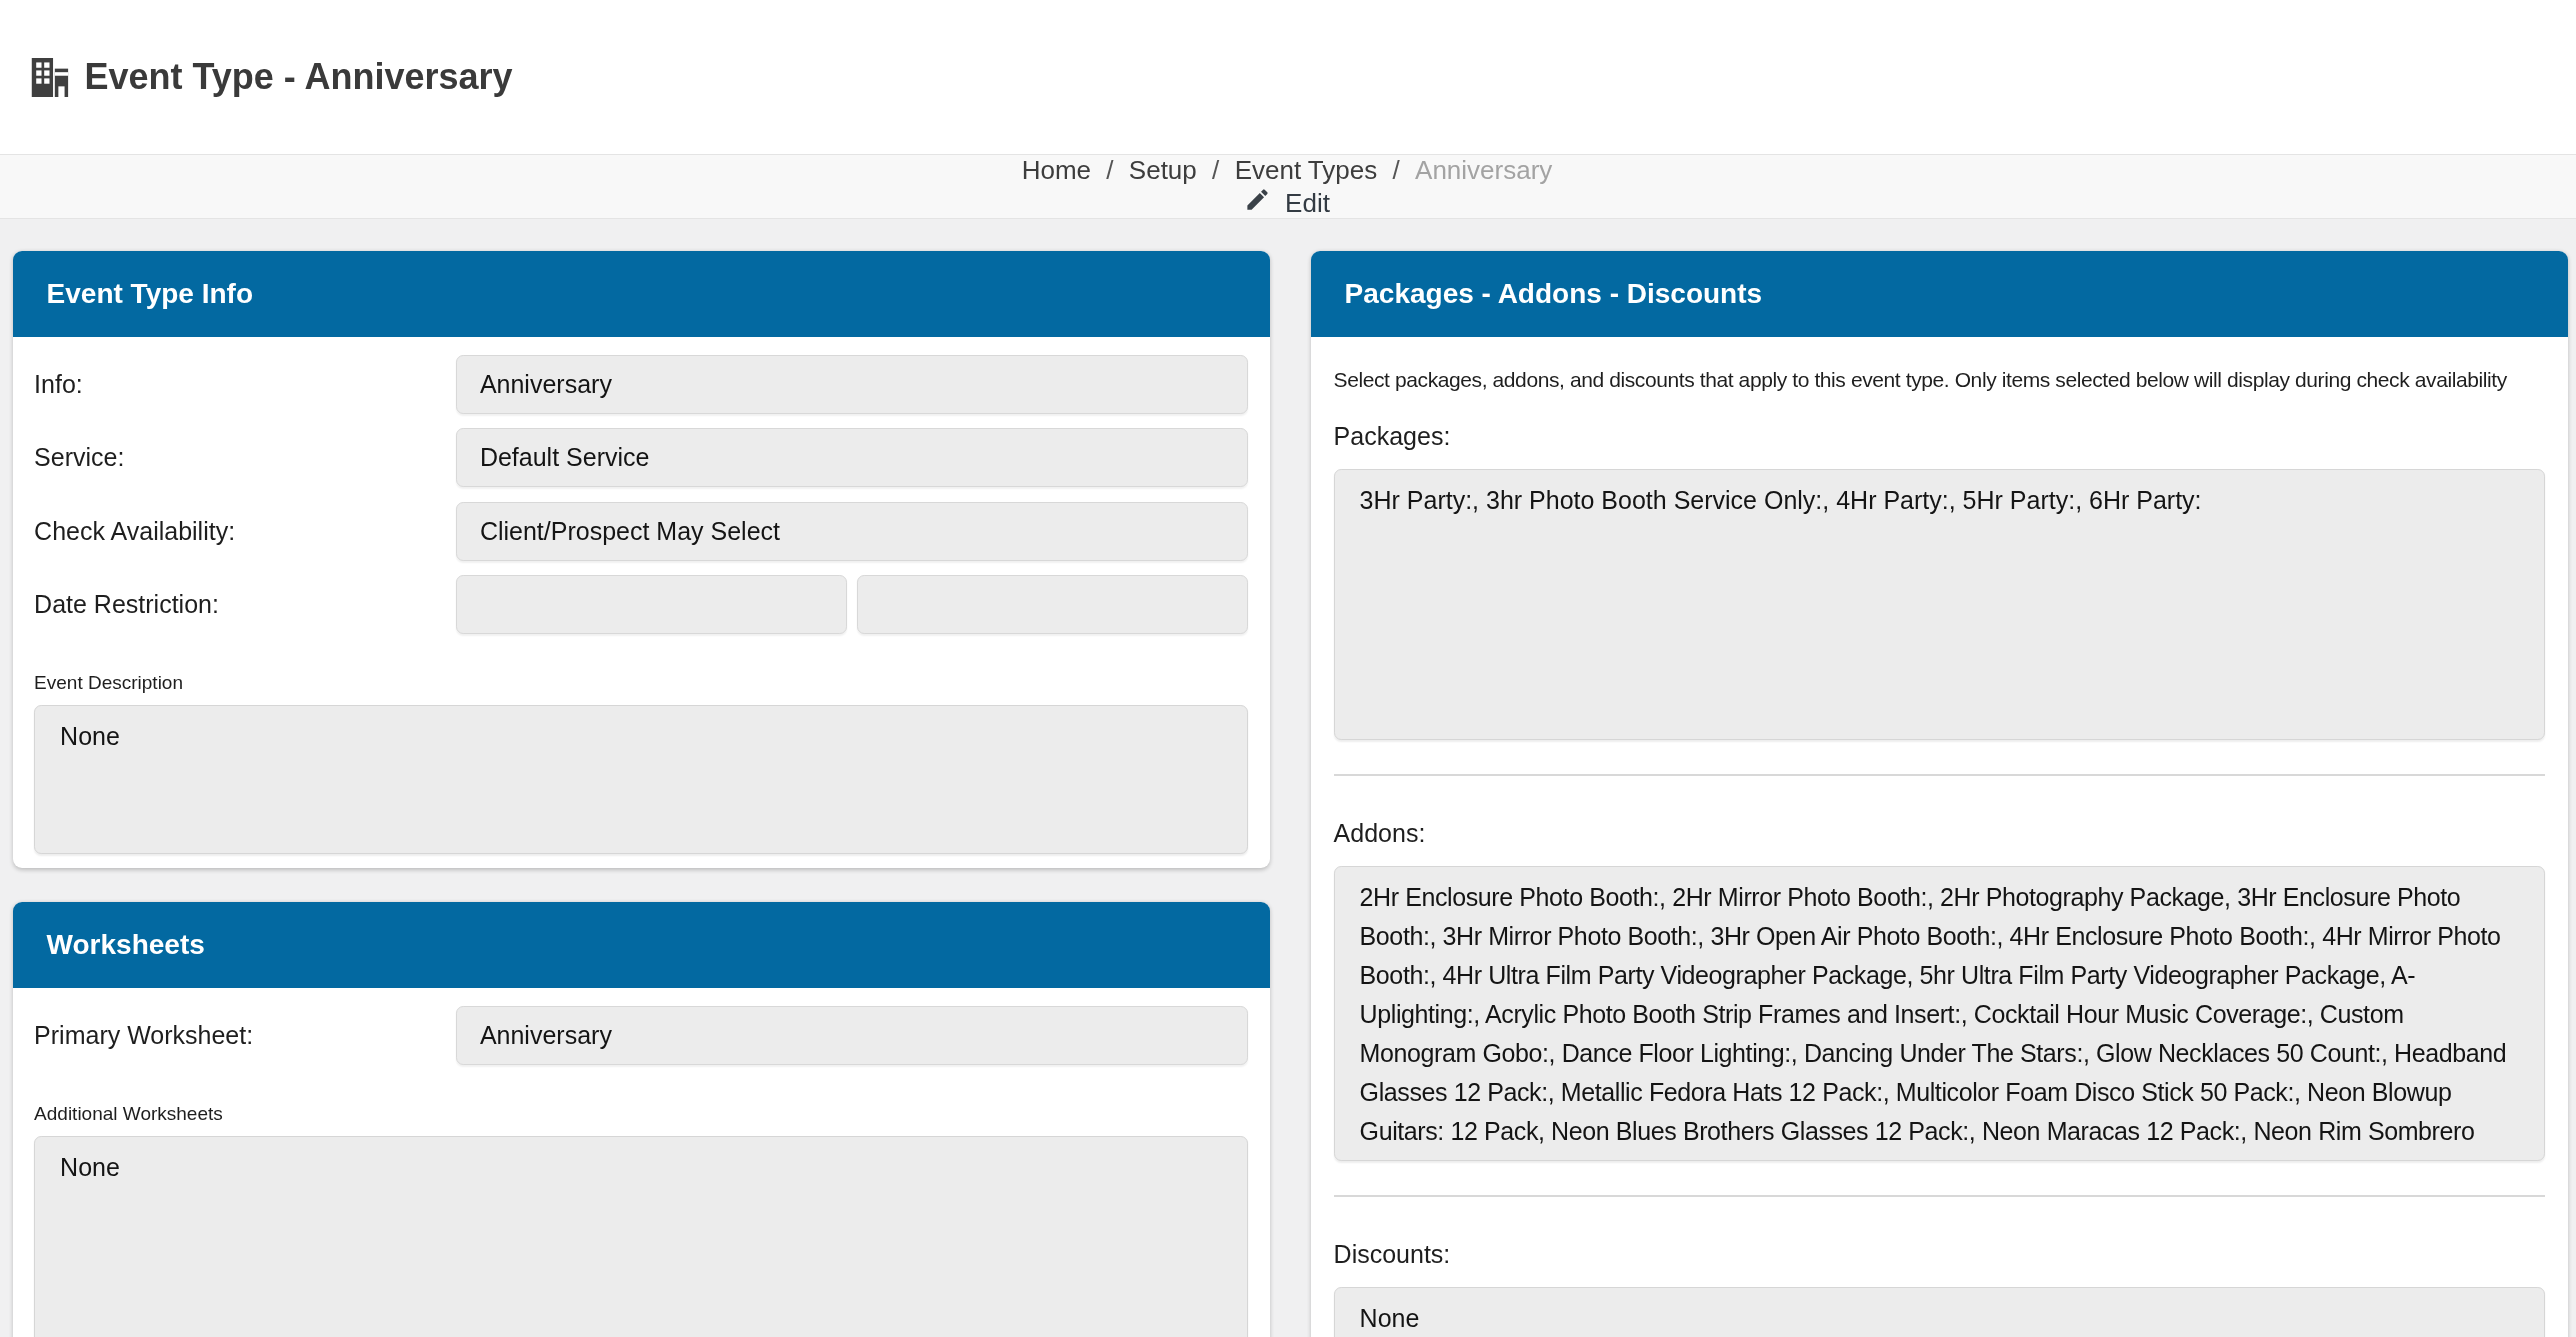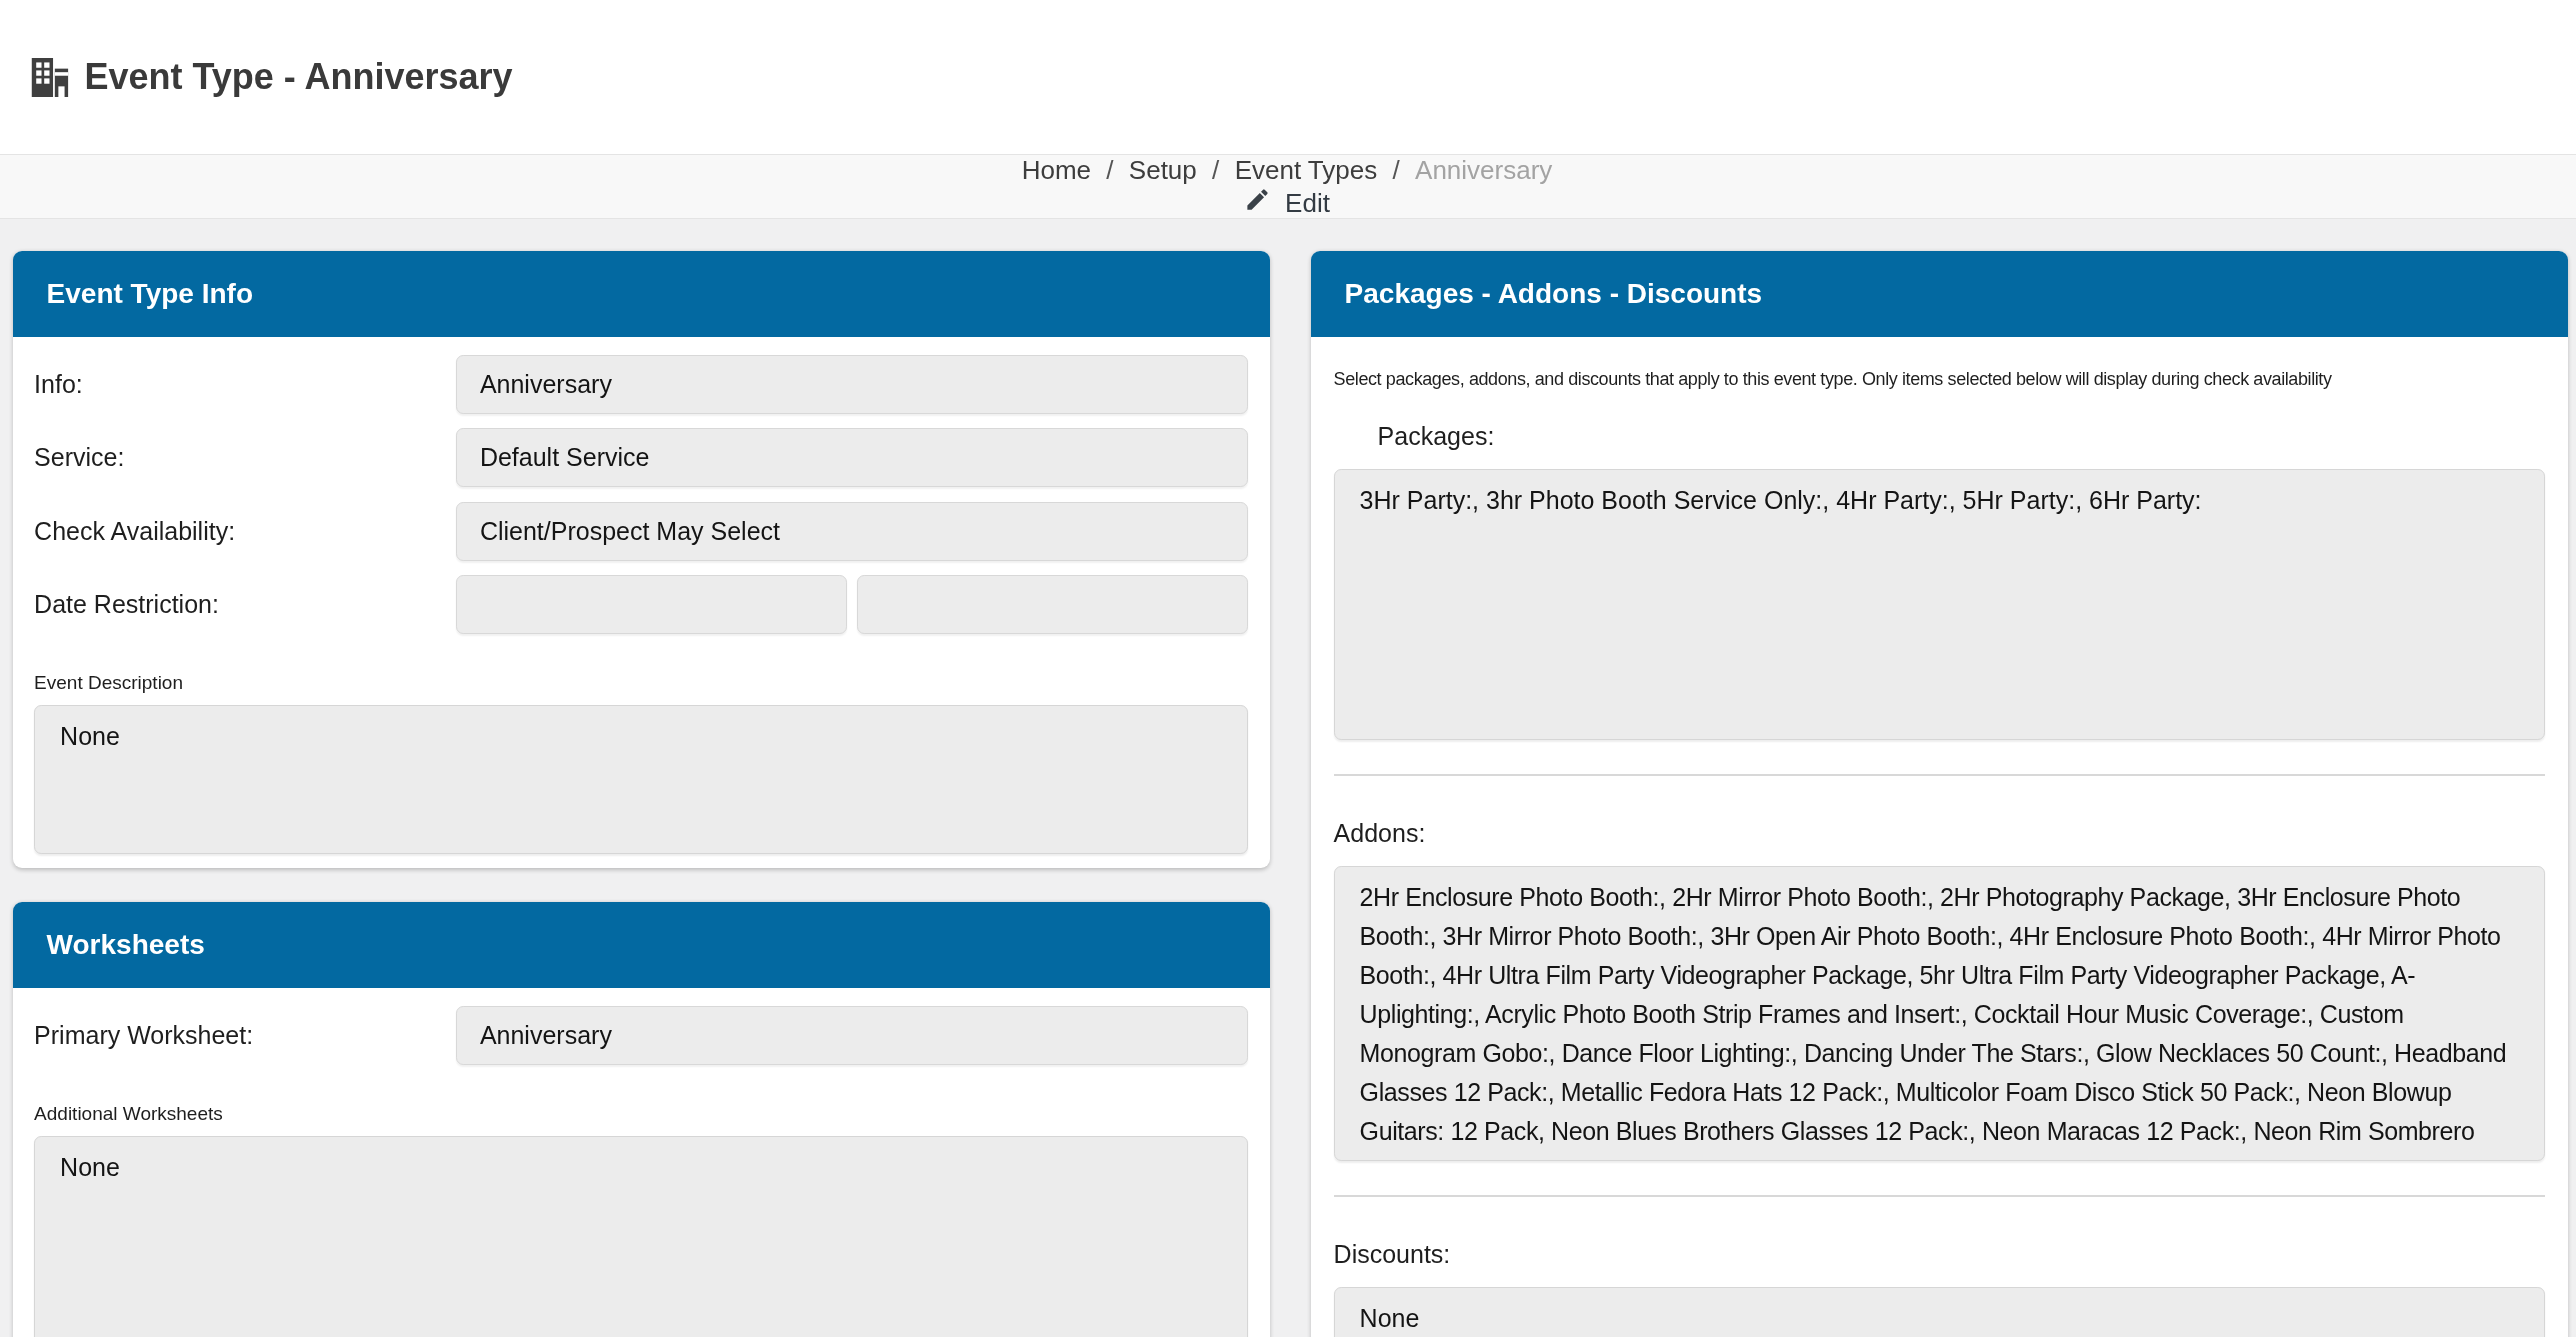--- a/index.html
+++ b/index.html
@@ -72,23 +72,23 @@
     background: #ececec; border: 1.8px solid #d6d6d6; border-radius: 7.2px;
     padding: 10.8px 25px; font-size: 25px; line-height: 39px; color: #141414;
     box-shadow: 0 1.8px 1.8px rgba(0,0,0,0.07);
     overflow: hidden;
   }
   .desc-box { height: 149px; }
   .additional-box { height: 377px; }
 
   
   .pkg-body { padding: 23px 23px 27px 23px; }
-  .pkg-desc { margin: 0; font-size: 18px; line-height: 39px; color: #1f1f1f; letter-spacing: -0.4px; }
+  .pkg-desc { margin: 0; font-size: 21px; line-height: 39px; color: #1f1f1f; letter-spacing: -0.4px; }
   .section-label { font-size: 25px; margin: 43px 0 18px 0; }
-  .pkg-body .section-label:first-of-type { margin-top: 23px; margin-left: 44px; }
+  .pkg-body .section-label:first-of-type { margin-top: 23px; }
   .packages-box { height: 271px; }
   .addons-box { height: 295px; letter-spacing: -0.4px; }
   .discounts-box { height: 215px; }
   .divider { border: none; border-top: 2.7px solid #d8d8d8; margin: 34px 0 0 0; }
 </style>
 </head>
 <body>
 
 <div>
 

